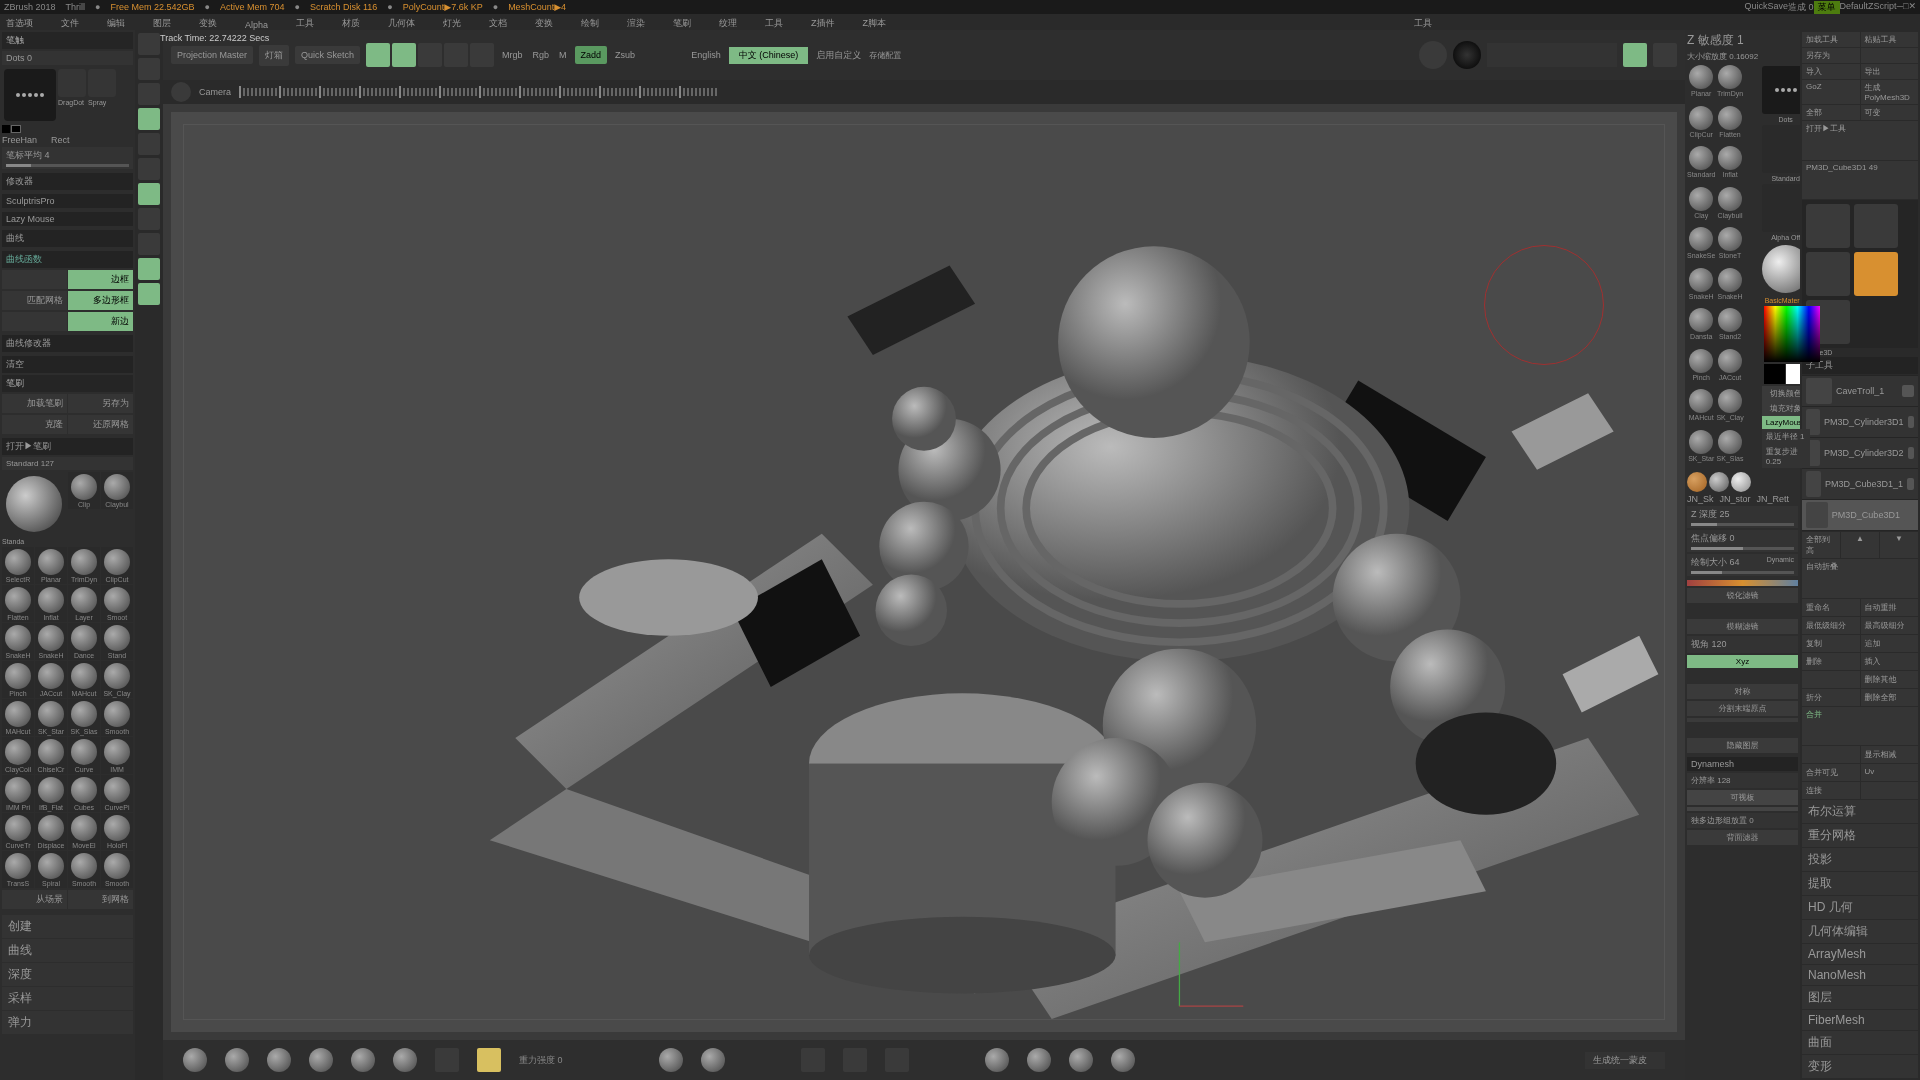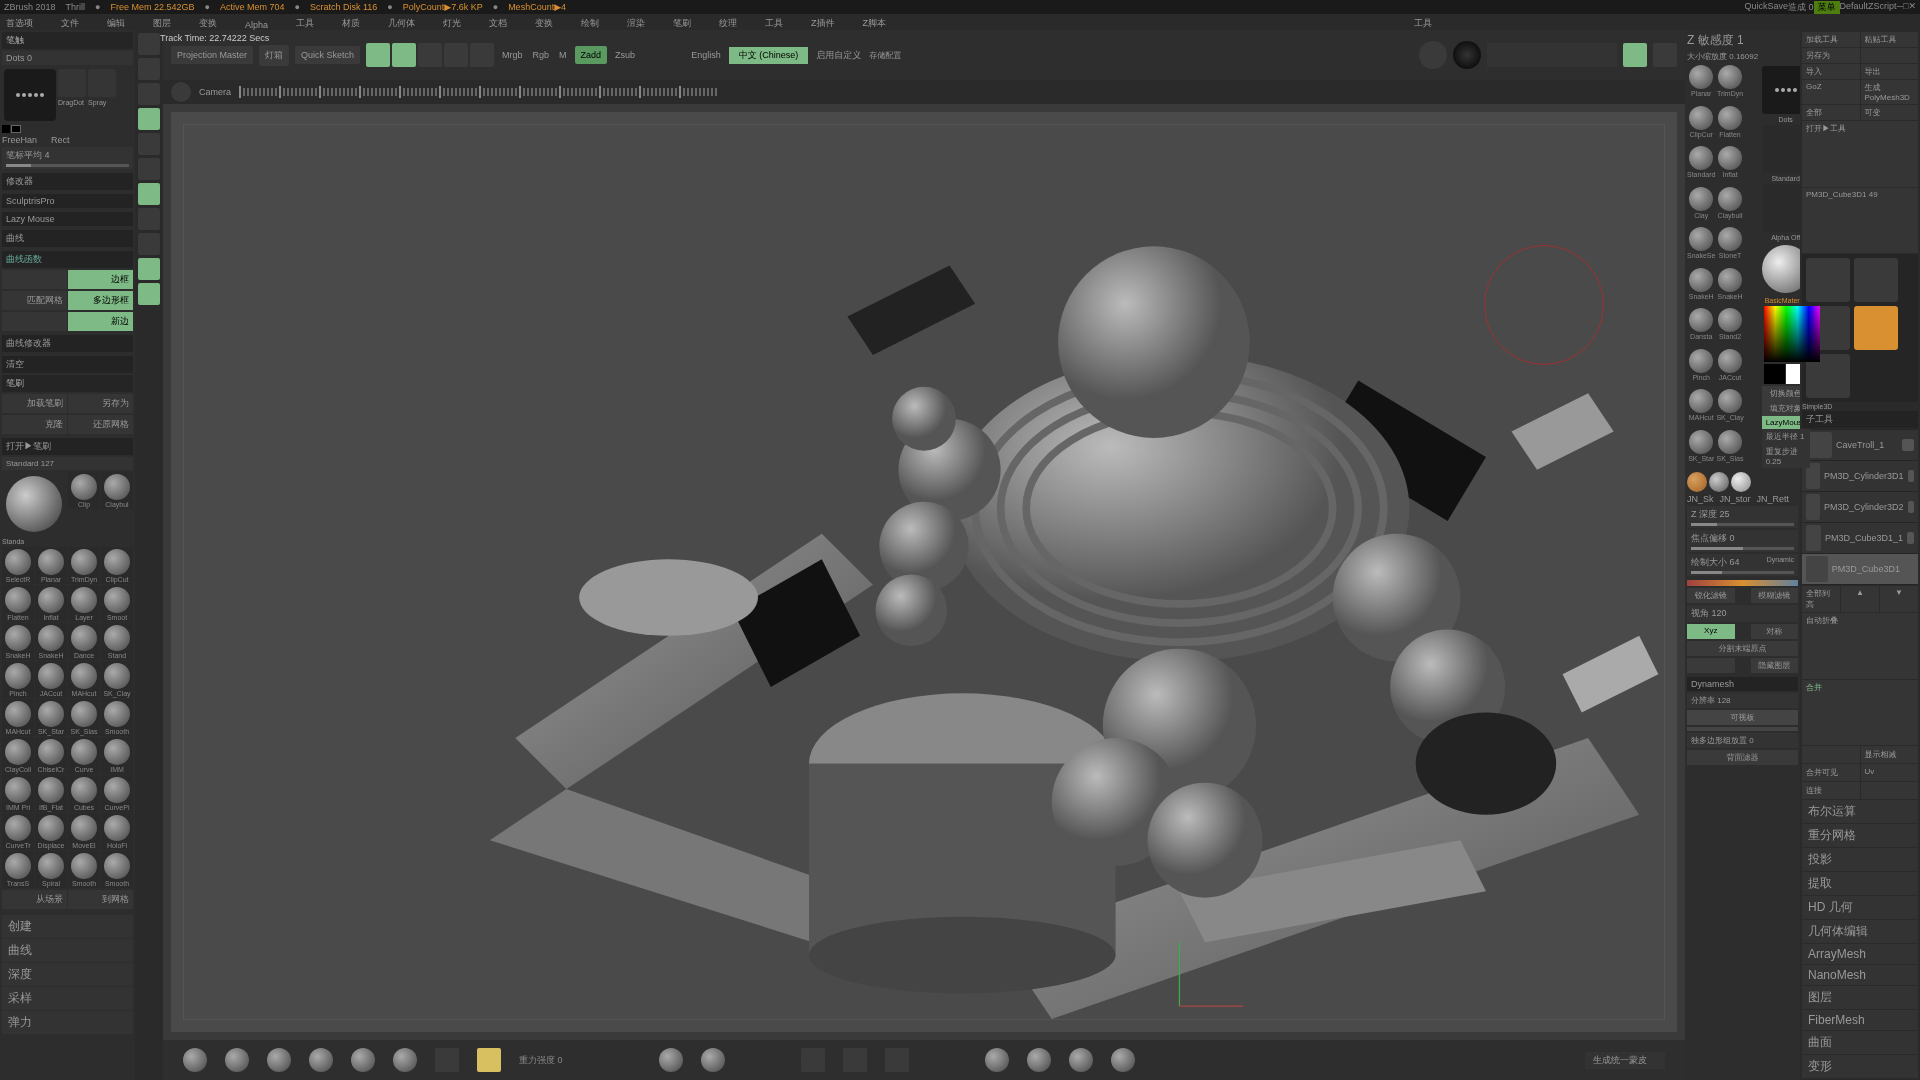--- a/index.html
+++ b/index.html
@@ -67,21 +67,21 @@
 .colorpicker::after{content:"";position:absolute;inset:0;background:linear-gradient(to bottom,rgba(255,255,255,0),rgba(0,0,0,1))}
 .swatch-row{display:flex;gap:1px;margin:2px}
 .swatch-row .sw{width:26px;height:20px}
 .swatch-row .black{background:#000}
 .swatch-row .white{background:#fff}
 .slider-row{background:#333;padding:2px 4px;font-size:8px;position:relative}
 .slider-row .bar{height:3px;background:#555;margin-top:2px}
 .slider-row .fill{height:100%;background:#888}
 .small-btn{background:#3a3a3a;padding:2px 4px;text-align:center;font-size:8px}
 .small-btn.on{background:#7eba85;color:#000}
-.btn-grid{display:grid;grid-template-columns:repeat(2,1fr);gap:16px}
+.btn-grid{display:grid;grid-template-columns:repeat(1,1fr);gap:16px}
 .farright{width:120px;background:#2a2a2a;display:flex;flex-direction:column;gap:1px;padding:2px}
 .farright .title{background:#232323;padding:2px 4px}
 .farright .row{display:flex;gap:1px}
 .farright .cell{flex:1;background:#353535;padding:2px 4px;font-size:8px}
 .farright .tool-preview{display:flex;gap:4px;flex-wrap:wrap;padding:4px;background:#252525}
 .farright .tp{width:44px;height:44px;background:#3a3a3a;border-radius:3px}
 .gold{background:#d89030!important}
 .subtool-list{background:#252525}
 .subtool-item{display:flex;align-items:center;gap:4px;padding:2px 4px;background:#333;margin:1px 0}
 .subtool-item .thumb{width:26px;height:26px;background:#444;border-radius:2px}
@@ -850,20 +850,34 @@
           <span>PM3D_Cube3D1</span>
           <div class="eye"></div>
         </div>
     </div>
     <div class="row">
         <div class="cell">全部到高</div>
         <div class="cell" style="text-align:center">▲</div>
         <div class="cell" style="text-align:center">▼</div>
       </div>
     <div class="cell">自动折叠</div>
+    <div class="submenu">
+      <div class="c">重命名</div>
+      <div class="c">自动重排</div>
+      <div class="c">最低级细分</div>
+      <div class="c">最高级细分</div>
+      <div class="c">复制</div>
+      <div class="c">追加</div>
+      <div class="c">删除</div>
+      <div class="c">插入</div>
+      <div class="c"></div>
+      <div class="c">删除其他</div>
+      <div class="c">折分</div>
+      <div class="c">删除全部</div>
+    </div>
     <div class="cell on" style="color:#7eba85">合并</div>
     <div class="submenu">
       <div class="c"></div>
       <div class="c">显示相减</div>
       <div class="c">合并可见</div>
       <div class="c">Uv</div>
       <div class="c">连接</div>
       <div class="c"></div>
     </div>
     <div class="section-list">

